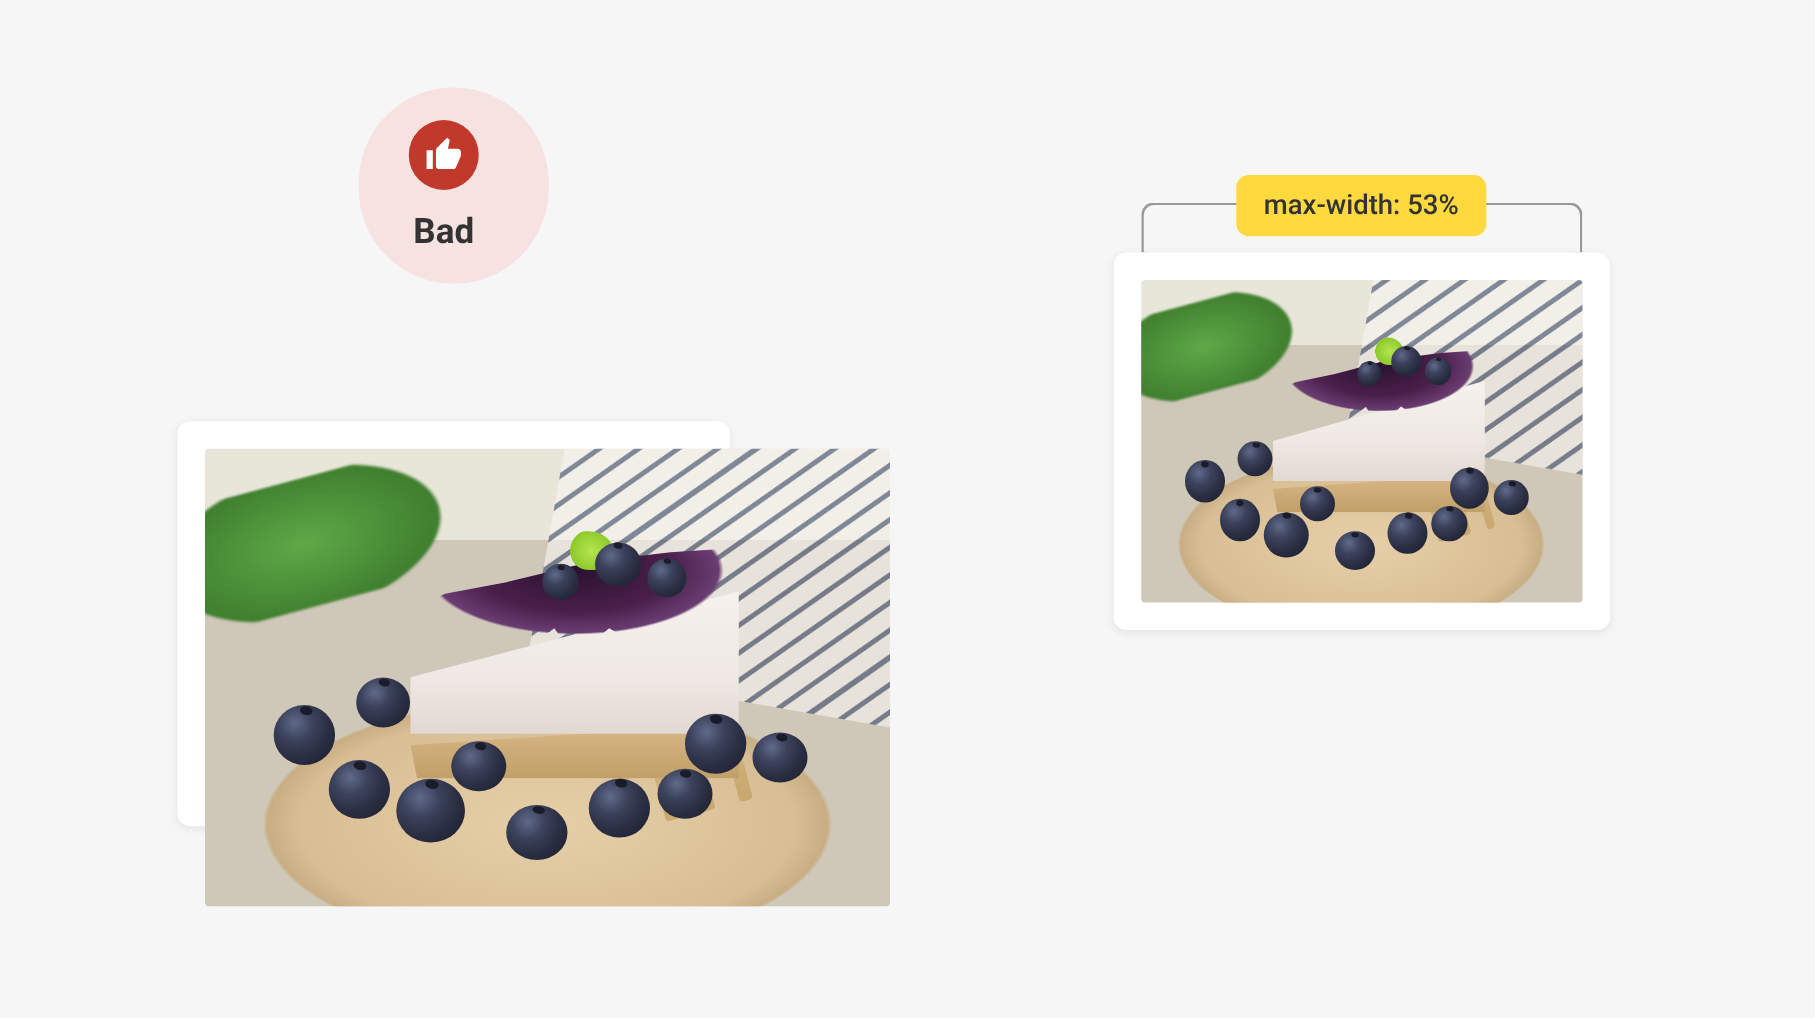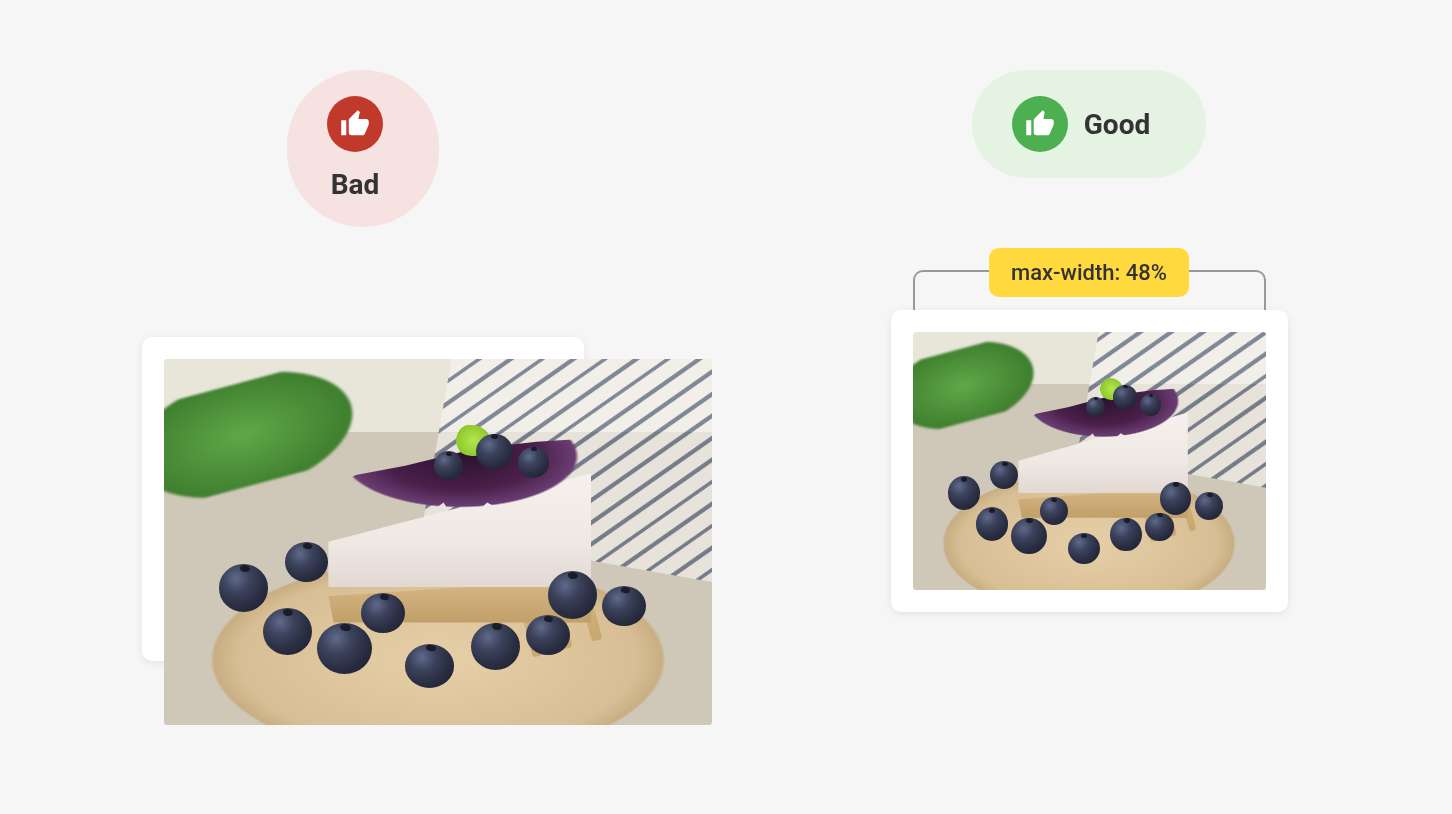--- a/index.html
+++ b/index.html
@@ -266,32 +266,24 @@
           <div class="berry" style="left:66%;top:70%;width:8%;height:11%"></div>
           <div class="berry" style="left:70%;top:58%;width:9%;height:13%"></div>
           <div class="berry" style="left:80%;top:62%;width:8%;height:11%"></div>
           <div class="berry" style="left:22%;top:50%;width:8%;height:11%"></div>
         </div>
       </div>
     </div>
   </div>
 
   <div class="column good-wrap">
-    <div class="badge badge-good">
-      <div class="badge-icon badge-icon-good">
-        <svg viewBox="0 0 24 24" width="30" height="30" fill="currentColor">
-            <path d="M1 21h4V9H1v12zm22-11c0-1.1-.9-2-2-2h-6.31l.95-4.57.03-.32c0-.41-.17-.79-.44-1.06L14.17 1 7.59 7.59C7.22 7.95 7 8.45 7 9v10c0 1.1.9 2 2 2h9c.83 0 1.54-.5 1.84-1.22l3.02-7.05c.09-.23.14-.47.14-.73v-2z"></path>
-          </svg>
-      </div>
-      <span class="badge-label">Good</span>
-    </div>
 
     <div class="card-wrap">
       <div class="annotation-bracket"></div>
-      <div class="annotation-label">max-width: 48%</div>
+      <div class="annotation-label">max-width: 53%</div>
       <div class="card card-good">
         <div class="img img-good">
           <div class="cloth"></div>
           <div class="leaf"></div>
           <div class="plate"></div>
           <div class="fork">
               <div class="tine t1"></div>
               <div class="tine t2"></div>
               <div class="tine t3"></div>
               <div class="tine t4"></div>

